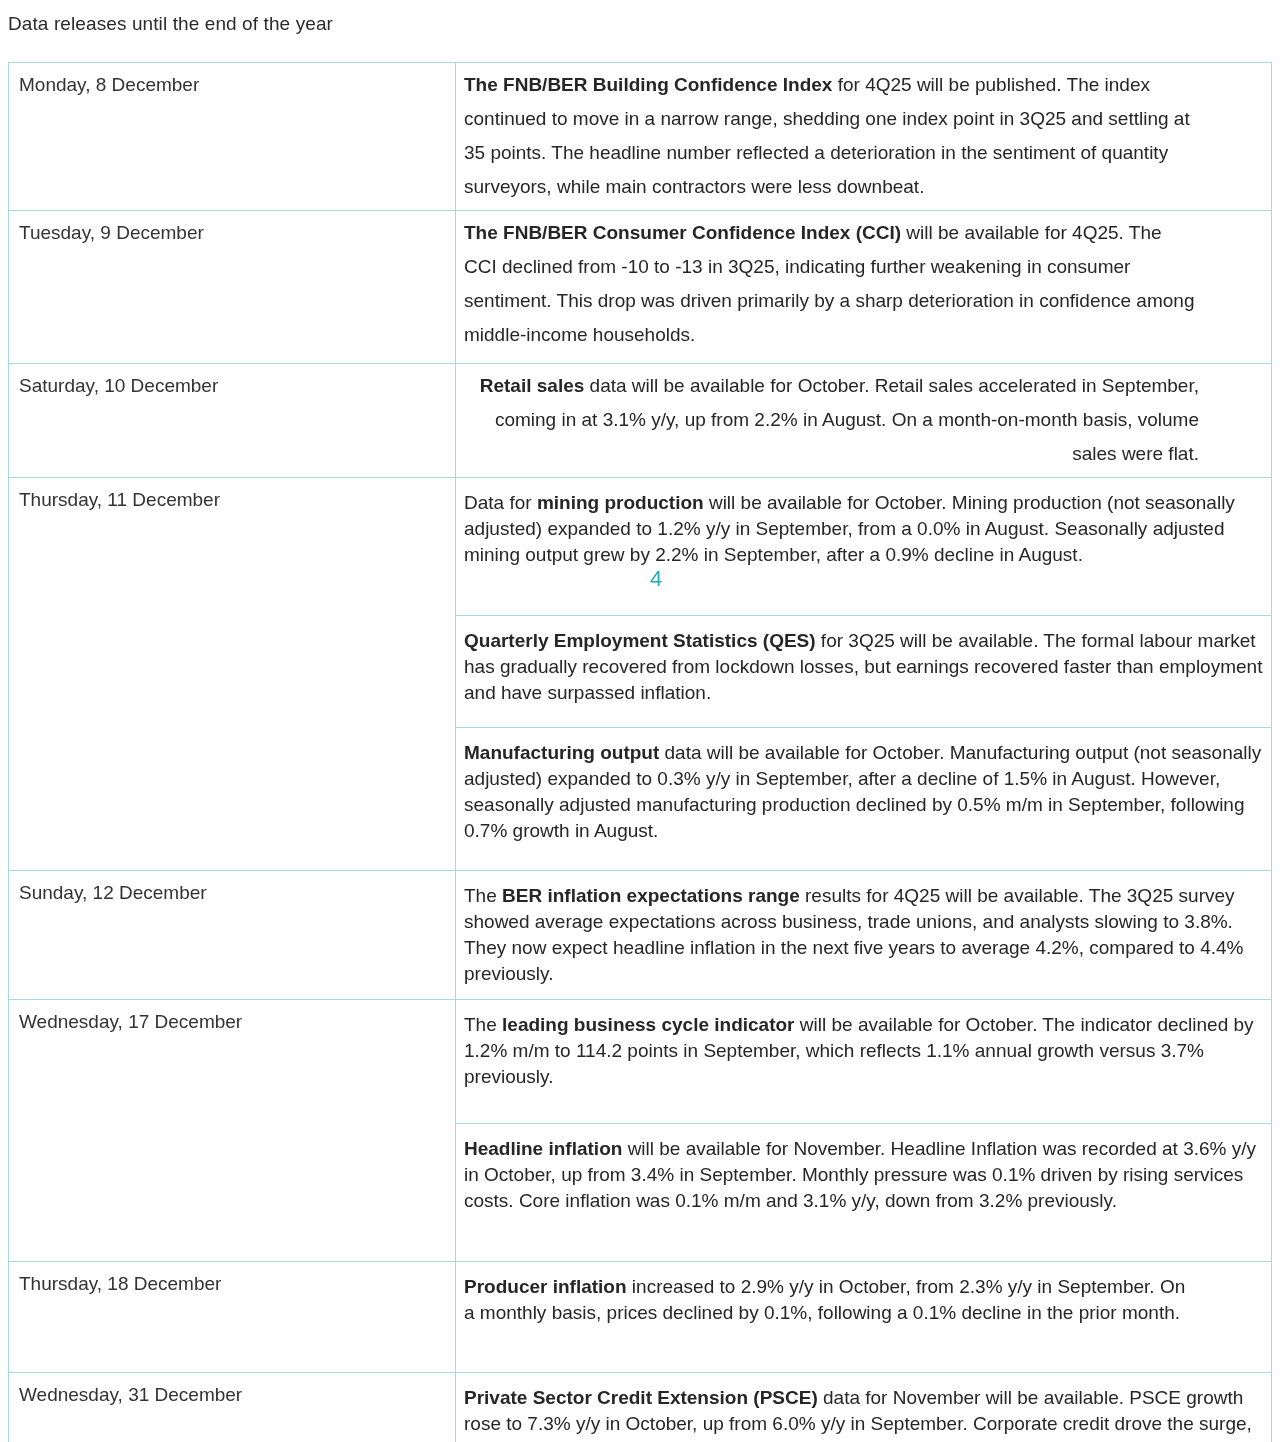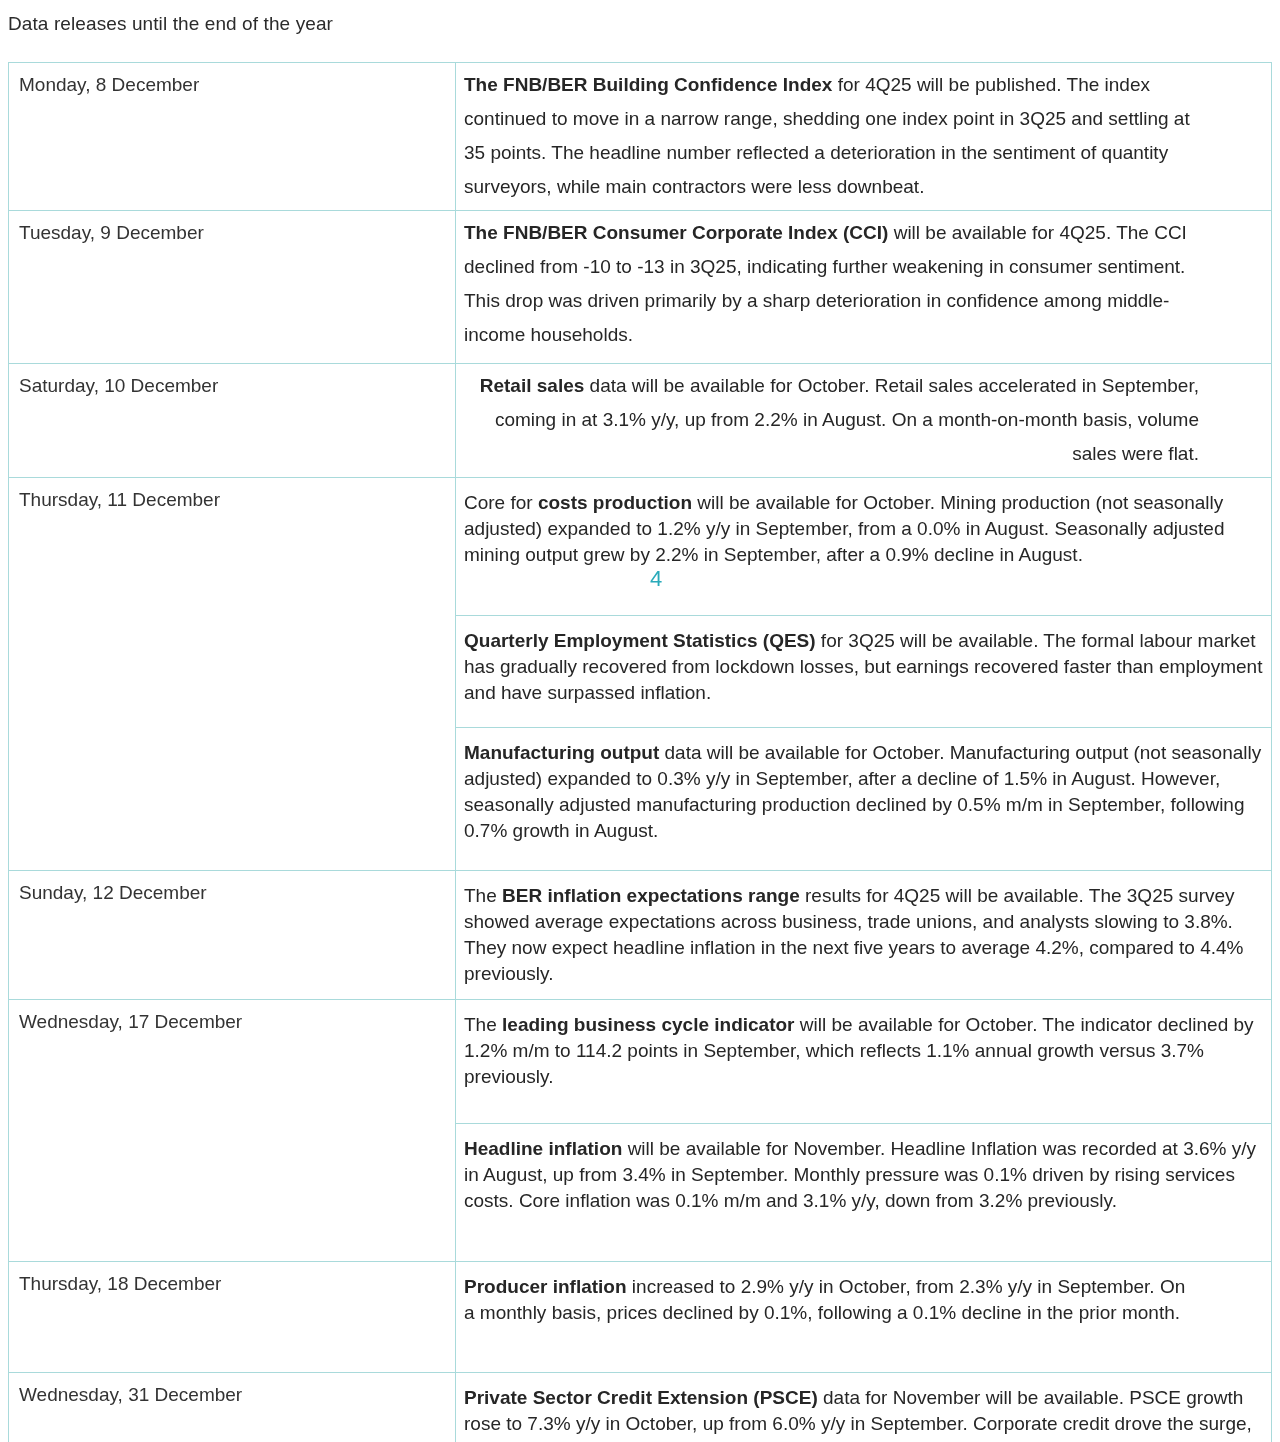--- a/index.html
+++ b/index.html
@@ -97,33 +97,33 @@
     <tbody id="releases-body">
         <tr>
           <td class="date-cell" rowspan="1">Monday, 8 December</td>
           <td class="release-cell loose narrow" style="height: 134px;">
             <span class="txt"><span class="seg-b">The FNB/BER Building Confidence Index</span><span class="seg-r"> for 4Q25 will be published. The index continued to move in a narrow range, shedding one index point in 3Q25 and settling at 35 points. The headline number reflected a deterioration in the sentiment of quantity surveyors, while main contractors were less downbeat.</span></span>
           </td>
         </tr>
         <tr>
           <td class="date-cell" rowspan="1">Tuesday, 9 December</td>
           <td class="release-cell loose narrow" style="height: 141px;">
-            <span class="txt"><span class="seg-b">The FNB/BER Consumer Corporate Index (CCI)</span><span class="seg-r"> will be available for 4Q25. The CCI declined from -10 to -13 in 3Q25, indicating further weakening in consumer sentiment. This drop was driven primarily by a sharp deterioration in confidence among middle-income households.</span></span>
+            <span class="txt"><span class="seg-b">The FNB/BER Consumer Confidence Index (CCI)</span><span class="seg-r"> will be available for 4Q25. The CCI declined from -10 to -13 in 3Q25, indicating further weakening in consumer sentiment. This drop was driven primarily by a sharp deterioration in confidence among middle-income households.</span></span>
           </td>
         </tr>
         <tr>
           <td class="date-cell" rowspan="1">Saturday, 10 December</td>
           <td class="release-cell loose narrow" style="height: 102px; text-align: right;">
             <span class="txt"><span class="seg-b">Retail sales</span><span class="seg-r"> data will be available for October. Retail sales accelerated in September, coming in at 3.1% y/y, up from 2.2% in August. On a month-on-month basis, volume sales were flat.</span></span>
           </td>
         </tr>
         <tr>
           <td class="date-cell" rowspan="3">Thursday, 11 December</td>
           <td class="release-cell tight" style="height: 117px;">
-            <span class="txt"><span class="seg-r">Core for </span><span class="seg-b">costs production</span><span class="seg-r"> will be available for October. Mining production (not seasonally adjusted) expanded to 1.2% y/y in September, from a 0.0% in August. Seasonally adjusted mining output grew by 2.2% in September, after a 0.9% decline in August.</span></span>
+            <span class="txt"><span class="seg-r">Data for </span><span class="seg-b">mining production</span><span class="seg-r"> will be available for October. Mining production (not seasonally adjusted) expanded to 1.2% y/y in September, from a 0.0% in August. Seasonally adjusted mining output grew by 2.2% in September, after a 0.9% decline in August.</span></span>
           </td>
         </tr>
         <tr>
           <td class="release-cell tight" style="height: 91px;">
             <span class="txt"><span class="seg-b">Quarterly Employment Statistics (QES)</span><span class="seg-r"> for 3Q25 will be available. The formal labour market has gradually recovered from lockdown losses, but earnings recovered faster than employment and have surpassed inflation.</span></span>
           </td>
         </tr>
         <tr>
           <td class="release-cell tight" style="height: 122px;">
             <span class="txt"><span class="seg-b">Manufacturing output</span><span class="seg-r"> data will be available for October. Manufacturing output (not seasonally adjusted) expanded to 0.3% y/y in September, after a decline of 1.5% in August. However, seasonally adjusted manufacturing production declined by 0.5% m/m in September, following 0.7% growth in August.</span></span>
@@ -136,21 +136,21 @@
           </td>
         </tr>
         <tr>
           <td class="date-cell" rowspan="2">Wednesday, 17 December</td>
           <td class="release-cell tight" style="height: 103px;">
             <span class="txt"><span class="seg-r">The </span><span class="seg-b">leading business cycle indicator</span><span class="seg-r"> will be available for October. The indicator declined by 1.2% m/m to 114.2 points in September, which reflects 1.1% annual growth versus 3.7% previously.</span></span>
           </td>
         </tr>
         <tr>
           <td class="release-cell tight" style="height: 117px;">
-            <span class="txt"><span class="seg-b">Headline inflation</span><span class="seg-r"> will be available for November. Headline Inflation was recorded at 3.6% y/y in August, up from 3.4% in September. Monthly pressure was 0.1% driven by rising services costs. Core inflation was 0.1% m/m and 3.1% y/y, down from 3.2% previously.</span></span>
+            <span class="txt"><span class="seg-b">Headline inflation</span><span class="seg-r"> will be available for November. Headline Inflation was recorded at 3.6% y/y in October, up from 3.4% in September. Monthly pressure was 0.1% driven by rising services costs. Core inflation was 0.1% m/m and 3.1% y/y, down from 3.2% previously.</span></span>
           </td>
         </tr>
         <tr>
           <td class="date-cell" rowspan="1">Thursday, 18 December</td>
           <td class="release-cell tight narrow" style="height: 90px;">
             <span class="txt"><span class="seg-b">Producer inflation</span><span class="seg-r"> increased to 2.9% y/y in October, from 2.3% y/y in September. On a monthly basis, prices declined by 0.1%, following a 0.1% decline in the prior month.</span></span>
           </td>
         </tr>
         <tr>
           <td class="date-cell" rowspan="2">Wednesday, 31 December</td>

